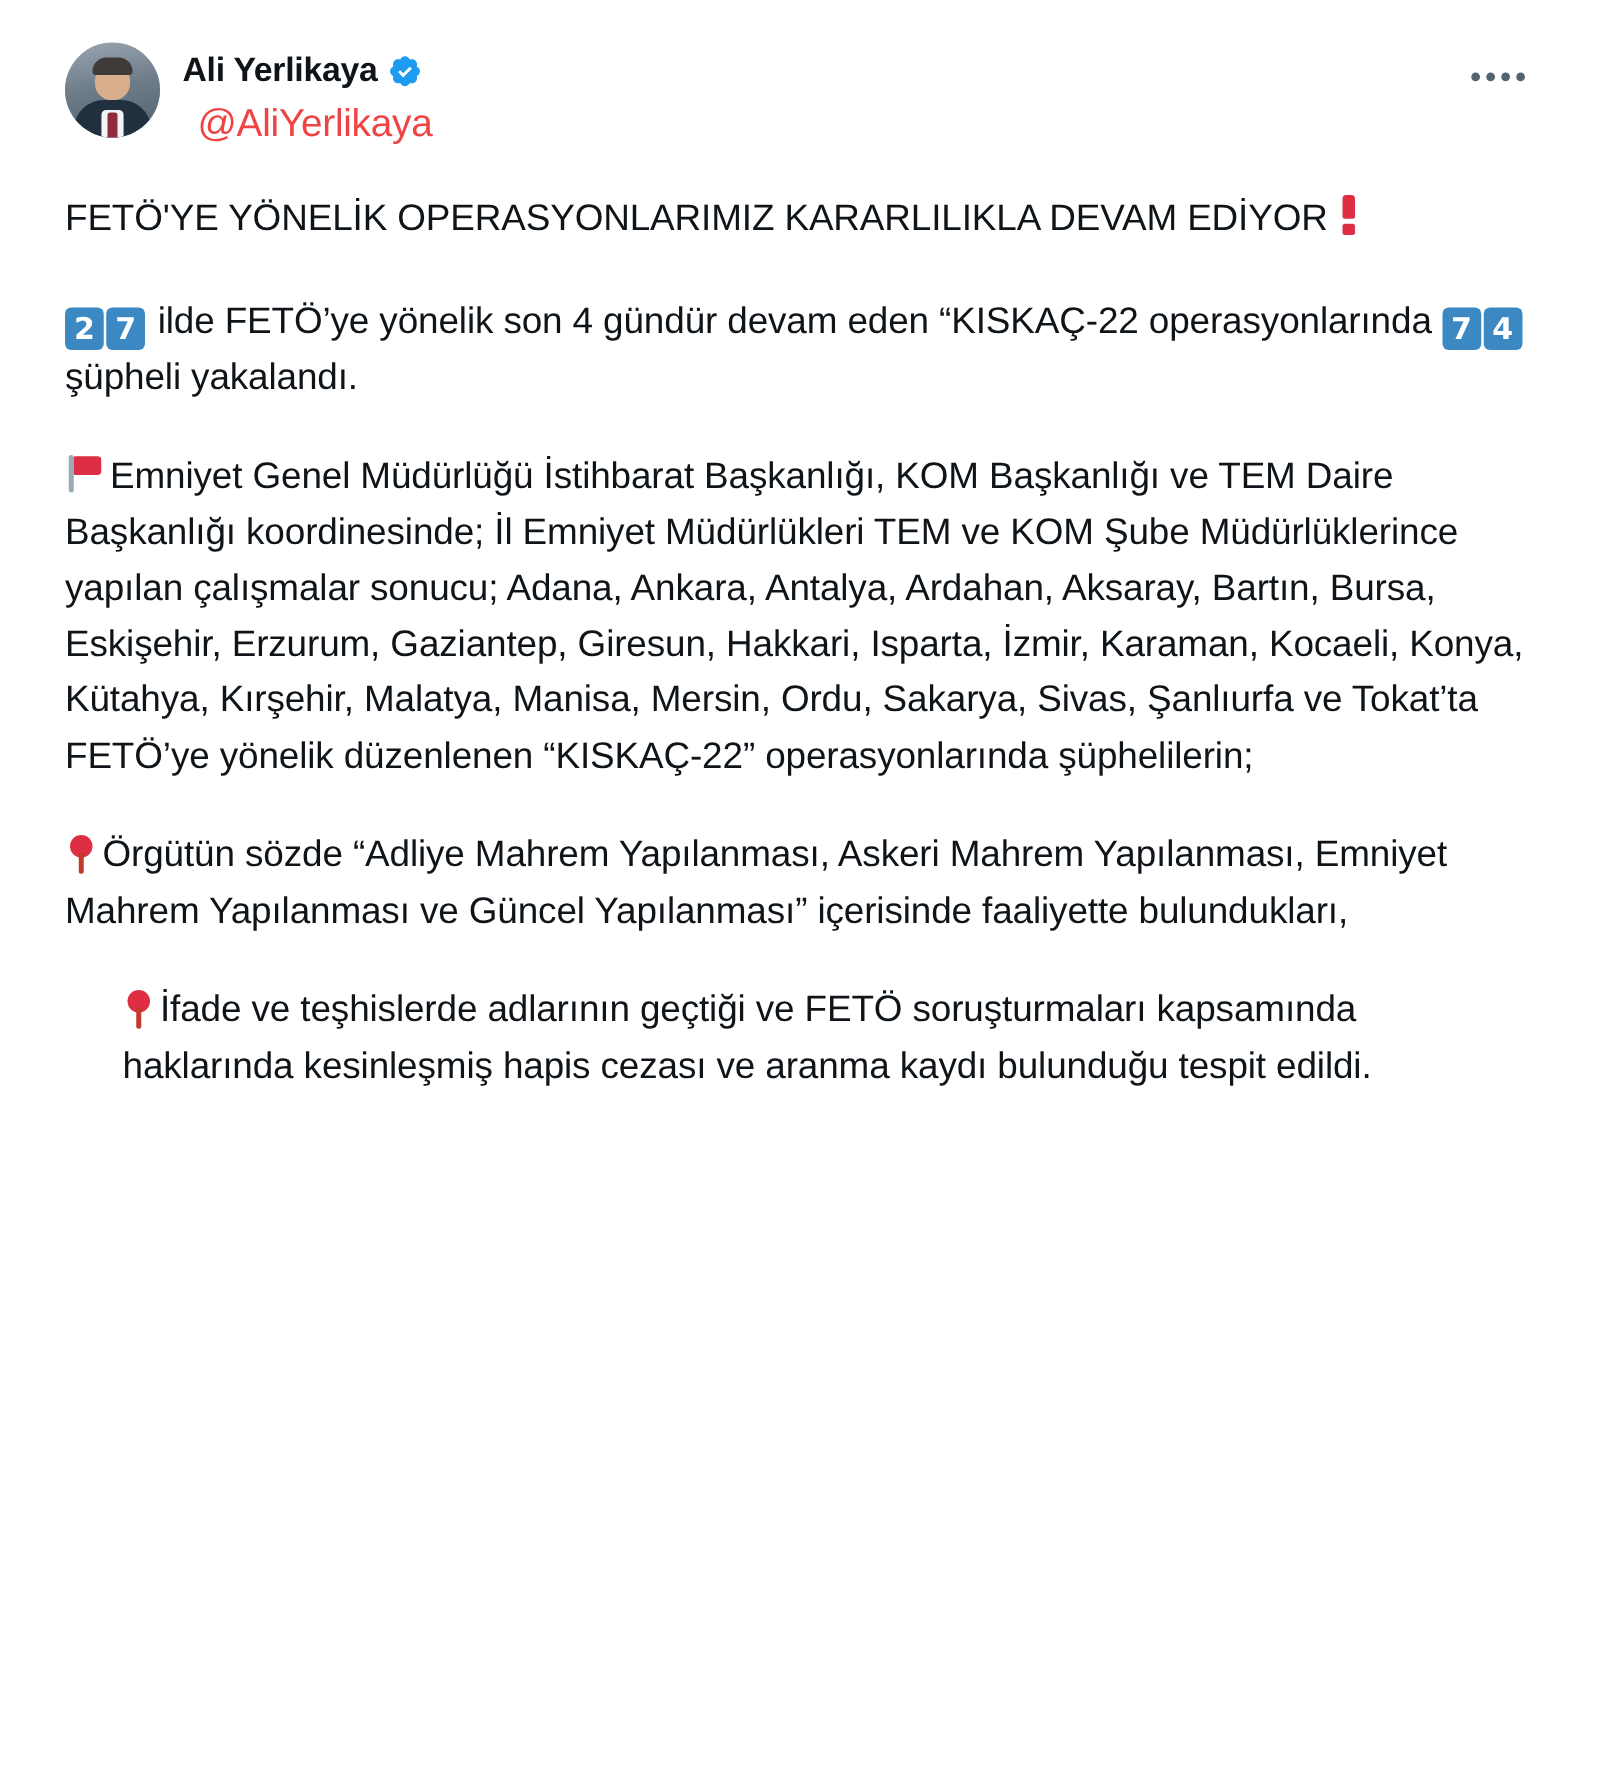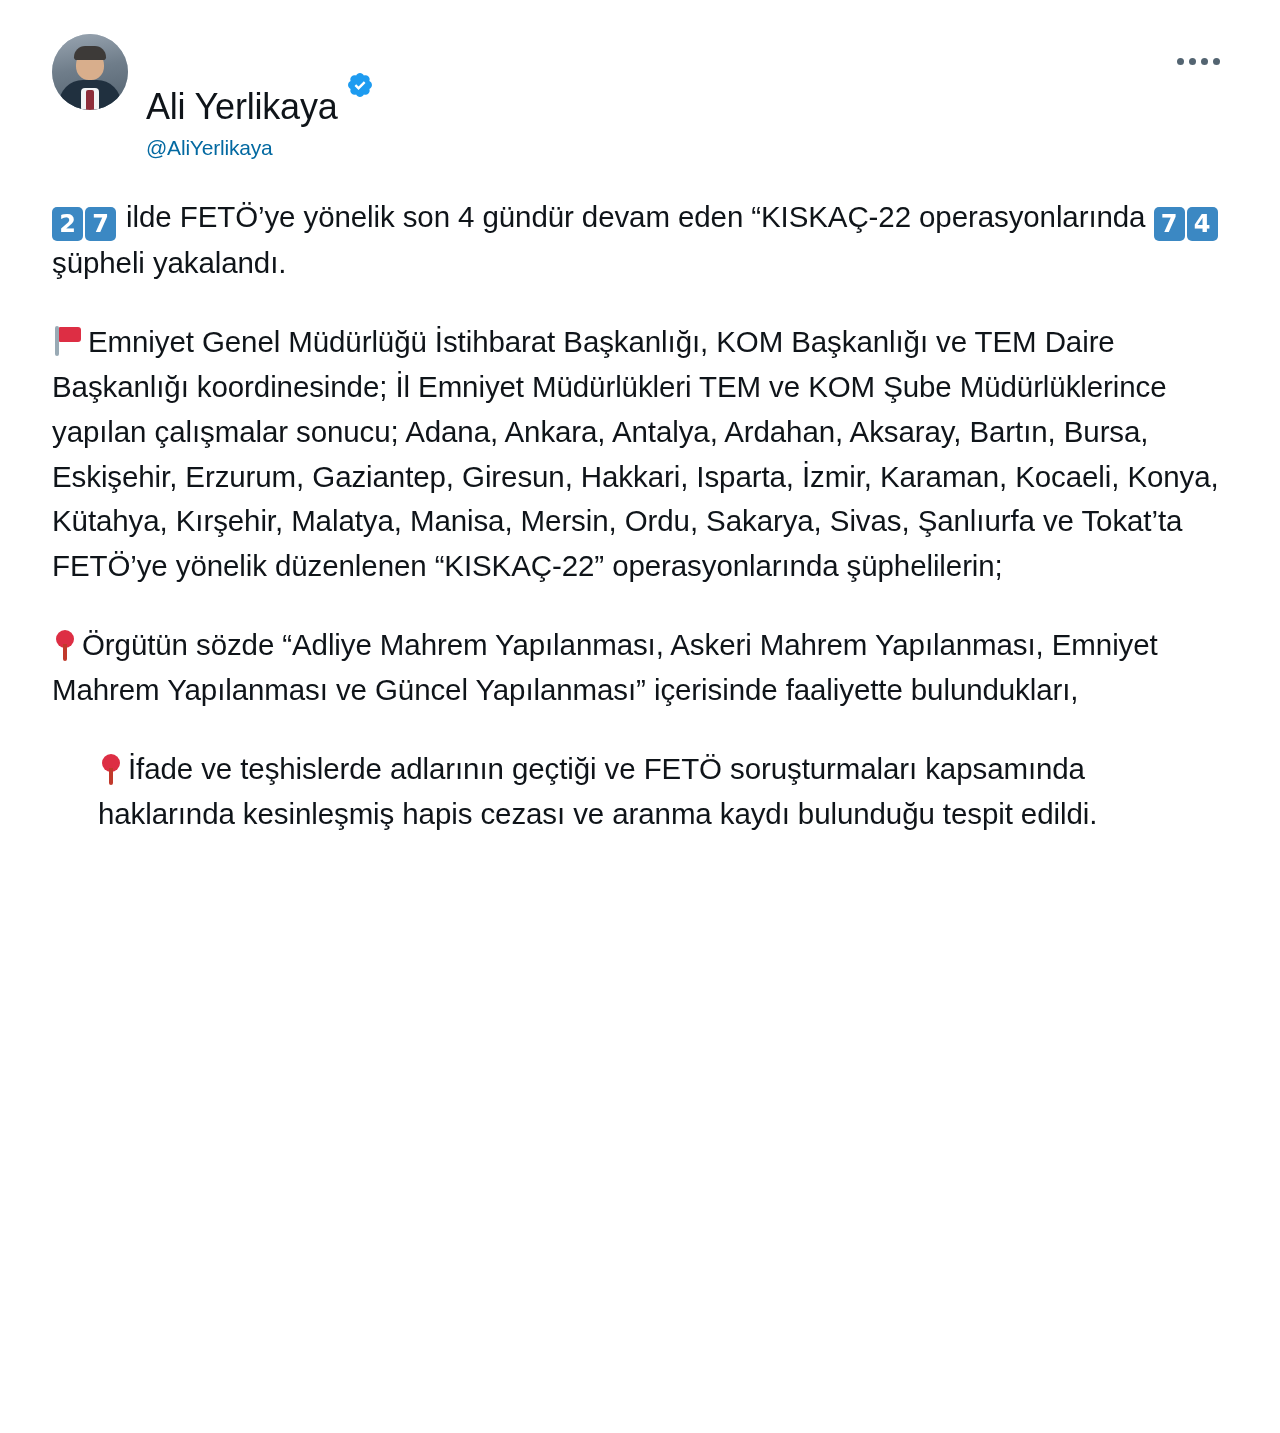--- a/index.html
+++ b/index.html
@@ -96,37 +96,37 @@
   .names {
     padding-top: 6px;
     line-height: 1.25;
   }
   .name-row {
     display: flex;
     align-items: center;
     gap: 8px;
   }
   .display-name {
-    font-size: 36px;
-    font-weight: 400;
+    font-size: 27px;
+    font-weight: 700;
     color: #0f1419;
     letter-spacing: -0.2px;
-    margin-top: 44px;
   }
   .verified {
     width: 28px;
     height: 28px;
     display: inline-block;
     flex: 0 0 28px;
   }
   .handle {
     margin-top: 6px;
-    font-size: 21px;
-    color: #0369a1;
+    font-size: 31px;
+    color: #ef4444;
     letter-spacing: -0.2px;
+    margin-left: 12px;
   }
   .more-btn {
     position: absolute;
     right: 6px;
     top: 10px;
     width: 48px;
     height: 34px;
     display: flex;
     align-items: center;
     justify-content: center;
@@ -284,20 +284,21 @@
     <div class="more-btn">
       <i></i>
       <i></i>
       <i></i>
       <i></i>
     </div>
   </div>
 
   <div class="tweet-body">
 
+    <p class="para headline"><span>FETÖ'YE YÖNELİK OPERASYONLARIMIZ KARARLILIKLA DEVAM EDİYOR</span> <span class="emoji em-excl"></span></p>
 
     <p class="para"><span class="numbox">2</span><span class="numbox">7</span> <span>ilde FETÖ’ye yönelik son 4 gündür devam eden “KISKAÇ-22 operasyonlarında</span> <span class="numbox">7</span><span class="numbox">4</span> <span>şüpheli yakalandı.</span></p>
 
     <p class="para"><span class="emoji em-flag"><span class="pole"></span><span class="cloth"></span></span><span>Emniyet Genel Müdürlüğü İstihbarat Başkanlığı, KOM Başkanlığı ve TEM Daire Başkanlığı koordinesinde; İl Emniyet Müdürlükleri TEM ve KOM Şube Müdürlüklerince yapılan çalışmalar sonucu; Adana, Ankara, Antalya, Ardahan, Aksaray, Bartın, Bursa, Eskişehir, Erzurum, Gaziantep, Giresun, Hakkari, Isparta, İzmir, Karaman, Kocaeli, Konya, Kütahya, Kırşehir, Malatya, Manisa, Mersin, Ordu, Sakarya, Sivas, Şanlıurfa ve Tokat’ta FETÖ’ye yönelik düzenlenen “KISKAÇ-22” operasyonlarında şüphelilerin;</span></p>
 
     <p class="para"><span class="emoji em-pin"><span class="head"></span><span class="needle"></span></span><span>Örgütün sözde “Adliye Mahrem Yapılanması, Askeri Mahrem Yapılanması, Emniyet Mahrem Yapılanması ve Güncel Yapılanması” içerisinde faaliyette bulundukları,</span></p>
 
 
     <p class="para"><span class="emoji em-pin"><span class="head"></span><span class="needle"></span></span><span>İfade ve teşhislerde adlarının geçtiği ve FETÖ soruşturmaları kapsamında haklarında kesinleşmiş hapis cezası ve aranma kaydı bulunduğu tespit edildi.</span></p>
 

